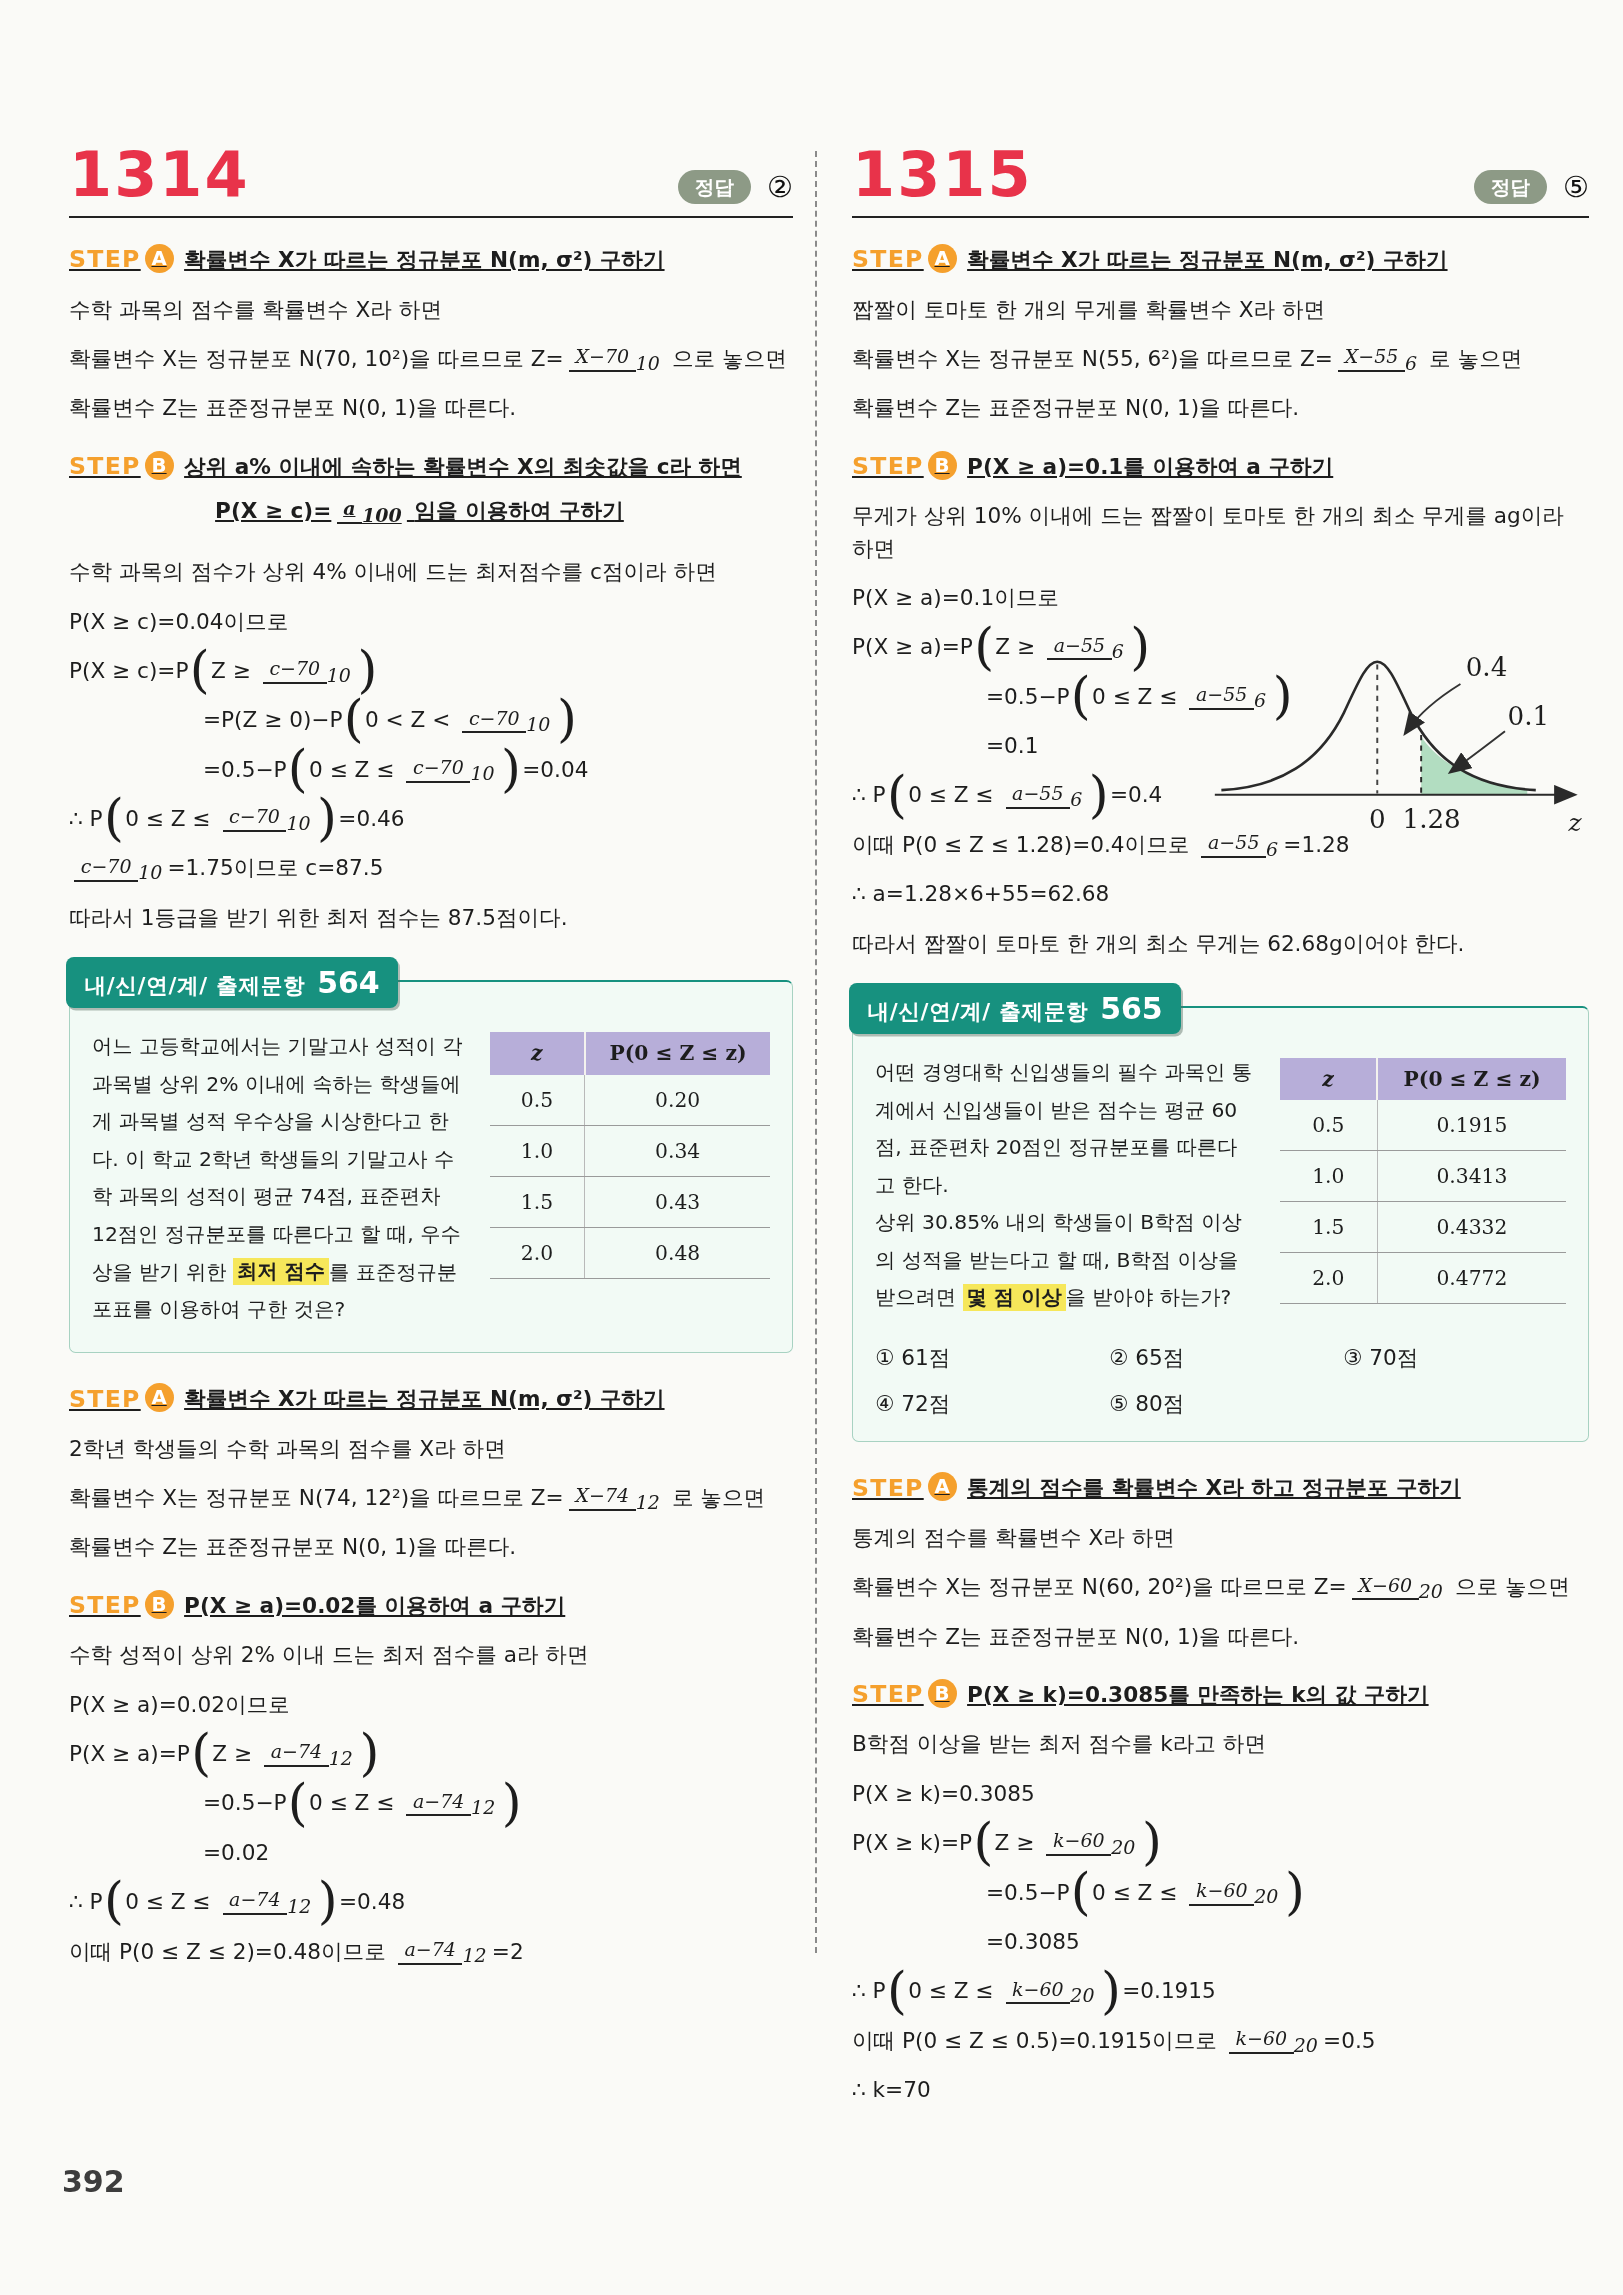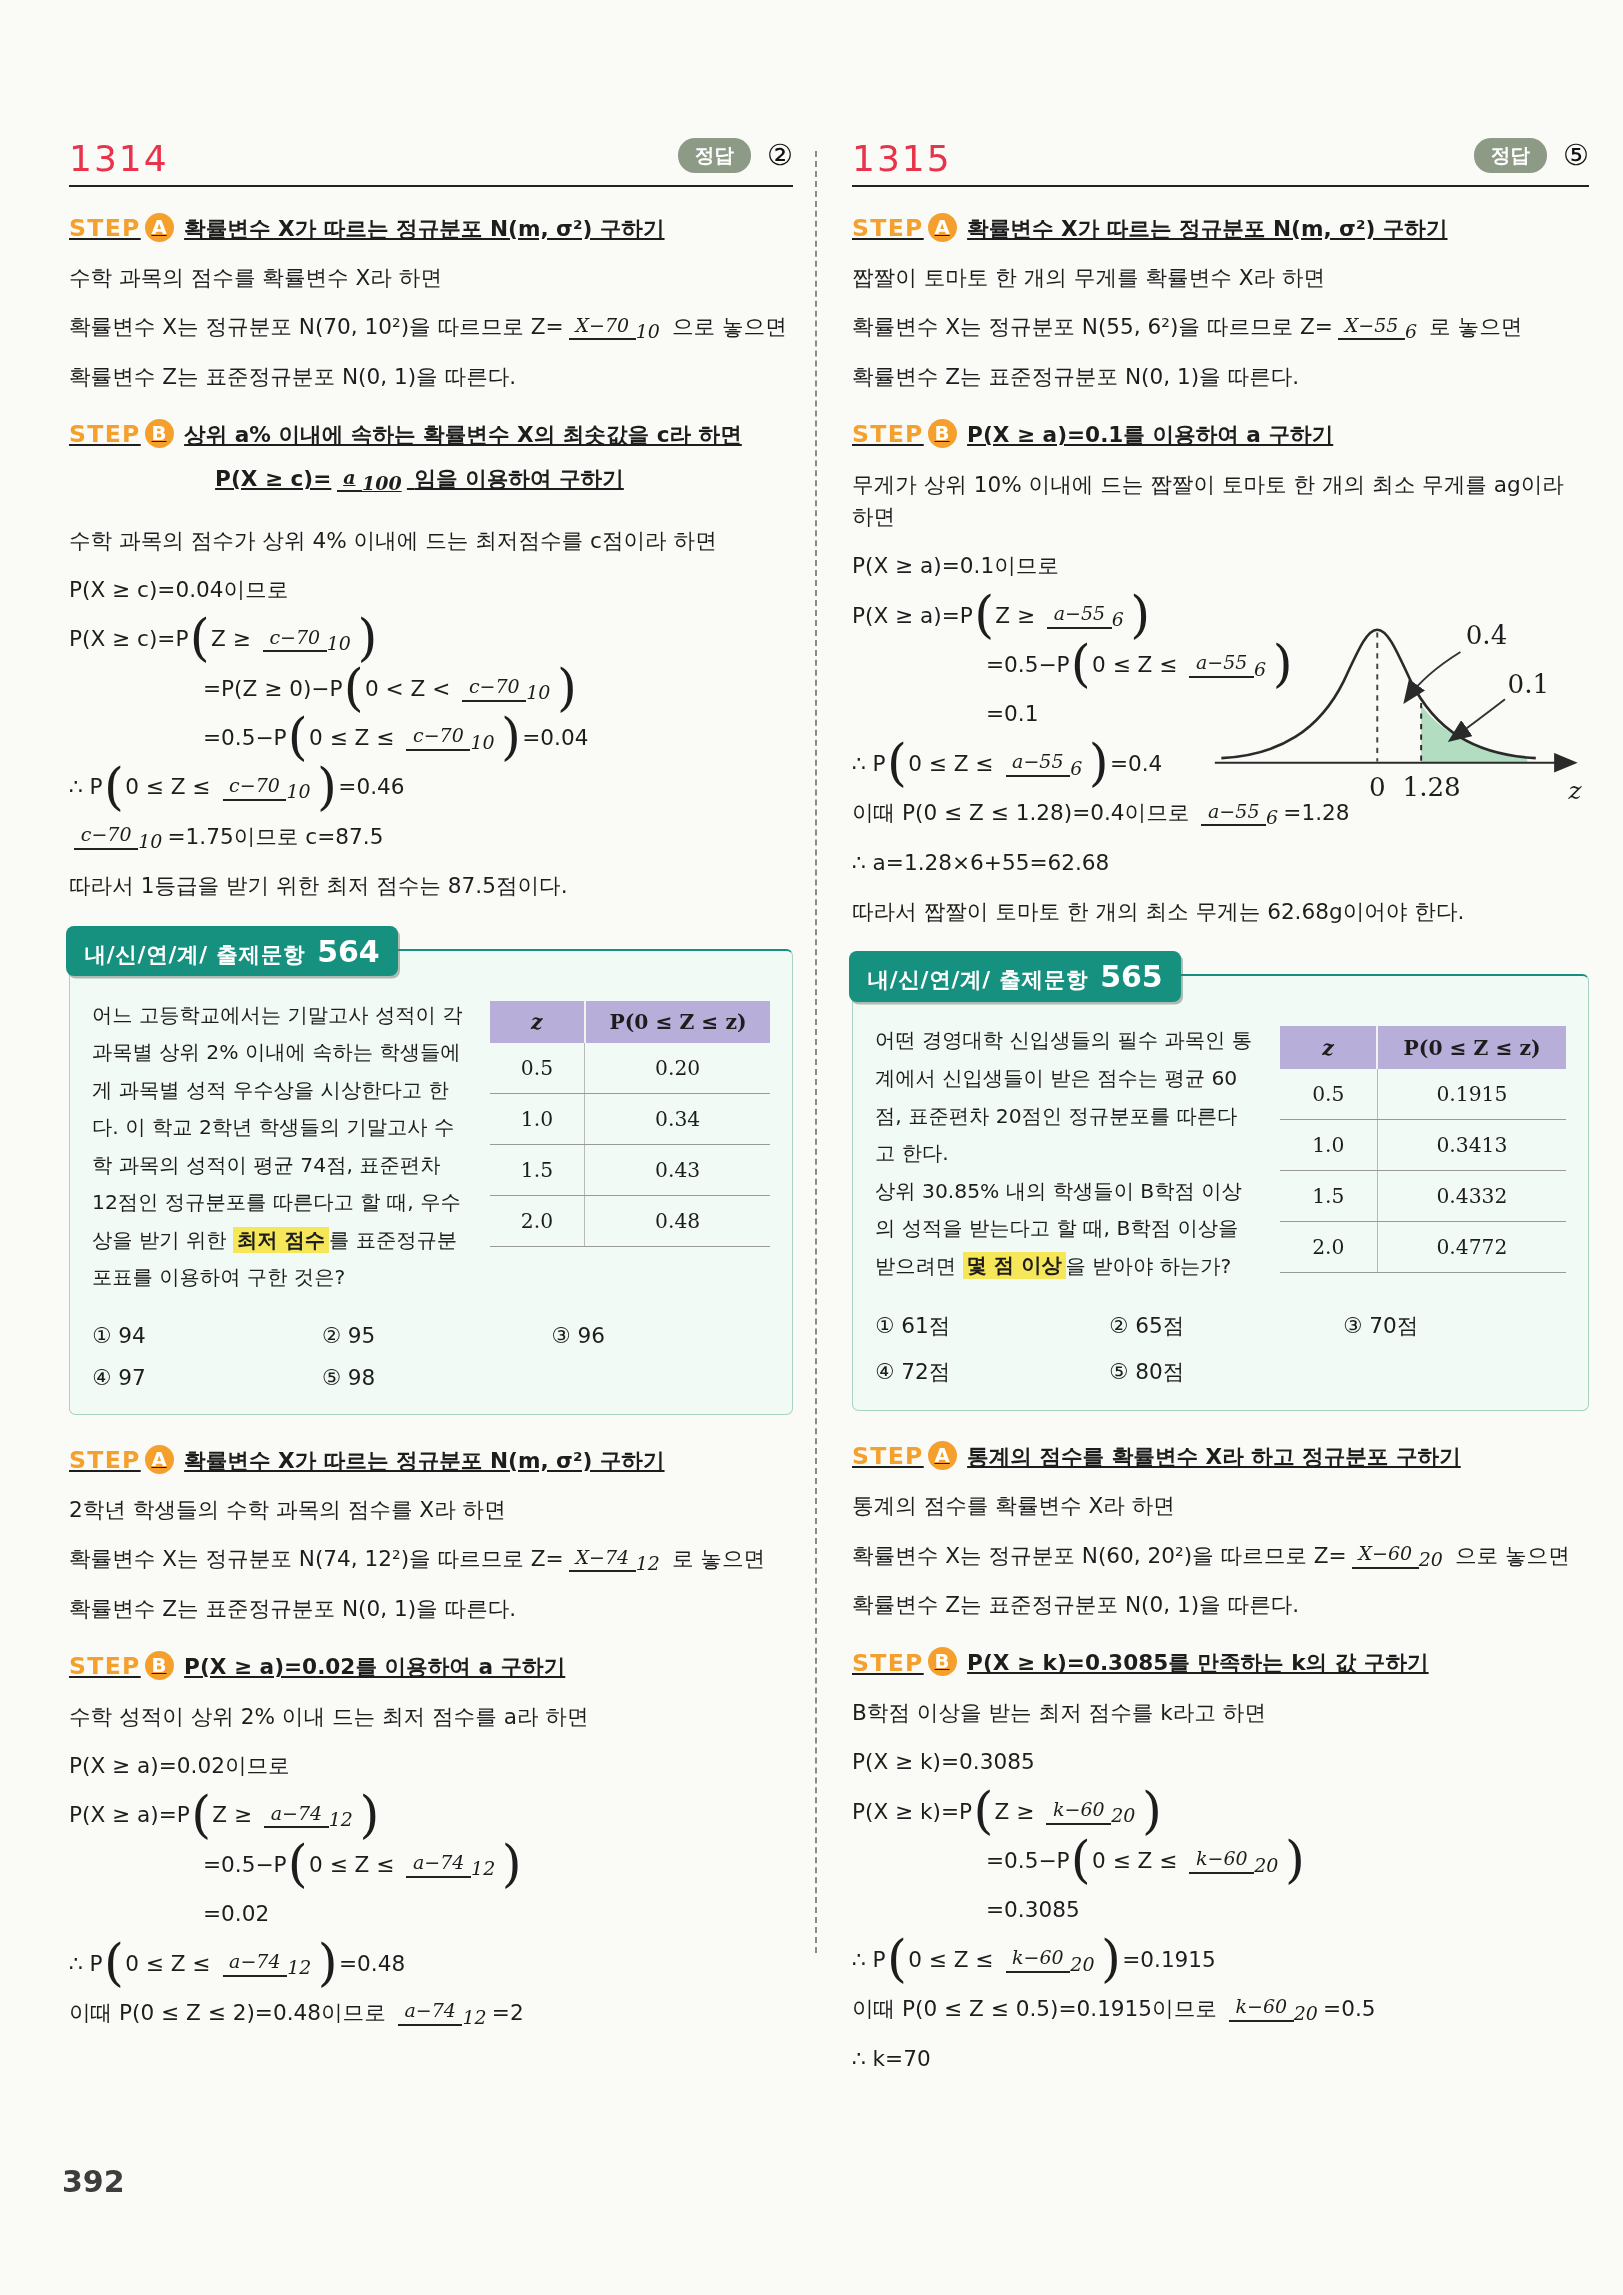--- a/index.html
+++ b/index.html
@@ -21,21 +21,21 @@
     background:#fafaf7;color:var(--ink);
     font-family:"DejaVu Sans","Liberation Sans",sans-serif;
   }
   .col{position:absolute;top:138px;}
   .col-left{left:69px;width:724px;}
   .col-right{left:852px;width:737px;}
   .divider{position:absolute;left:815px;top:151px;height:1802px;border-left:2px dashed #8a8a8a;}
 
   
   .prob-head{display:flex;justify-content:space-between;align-items:flex-end;}
-  .prob-num{font-size:36px;font-weight:400;color:var(--problem-red);letter-spacing:2px;}
+  .prob-num{font-size:62px;font-weight:700;color:var(--problem-red);letter-spacing:2px;}
   .answer-chip{display:flex;align-items:center;gap:16px;padding-bottom:6.6px;}
   .pill{color:#fff;font-weight:bold;font-size:19.7px;padding:3.9px 17px;border-radius:17px;}
   .pill-top{background:var(--answer-pill-top);}
   .circ{font-size:29px;color:#111;font-family:"DejaVu Sans",sans-serif;line-height:1;}
   .head-rule{border-top:2px solid #222;margin:5.2px 0 17px;}
 
   
   .step-row{display:flex;align-items:flex-start;margin:26px 0 3.9px;text-decoration:underline;}
   .step-word{color:var(--step-orange);font-weight:800;font-size:23.6px;letter-spacing:1.3px;padding-top:1.3px;}
   .step-ball{background:var(--step-orange);color:#fff;border-radius:50%;min-width:29px;height:29px;
@@ -212,27 +212,20 @@
                 <td>1.5</td>
                 <td>0.43</td>
               </tr>
             <tr>
                 <td>2.0</td>
                 <td>0.48</td>
               </tr>
           </tbody>
         </table>
       </div>
-    </div>
-    <div class="choices">
-      <span class="choice">① 94</span>
-      <span class="choice">② 95</span>
-      <span class="choice">③ 96</span>
-      <span class="choice">④ 97</span>
-      <span class="choice">⑤ 98</span>
     </div>
   </div>
 
   <div class="step-row">
     <span class="step-word">STEP</span>
     <span class="step-ball">A</span>
     <span class="step-title">확률변수 X가 따르는 정규분포 N(m, σ²) 구하기</span>
   </div>
   <div class="line">2학년 학생들의 수학 과목의 점수를 X라 하면</div>
   <div class="line">

